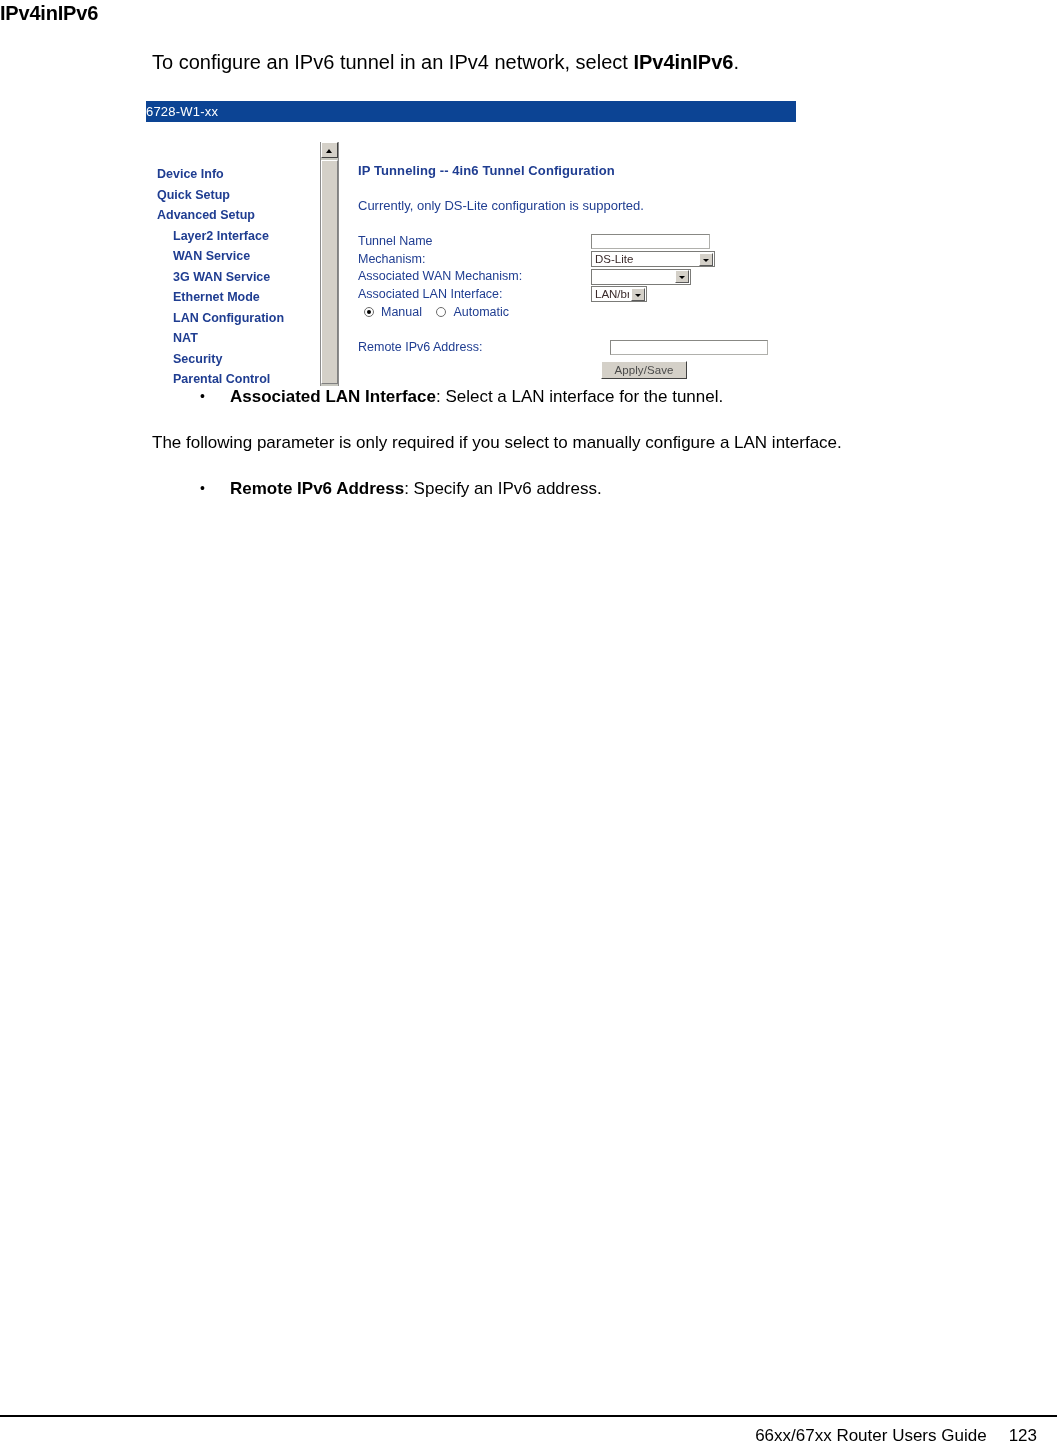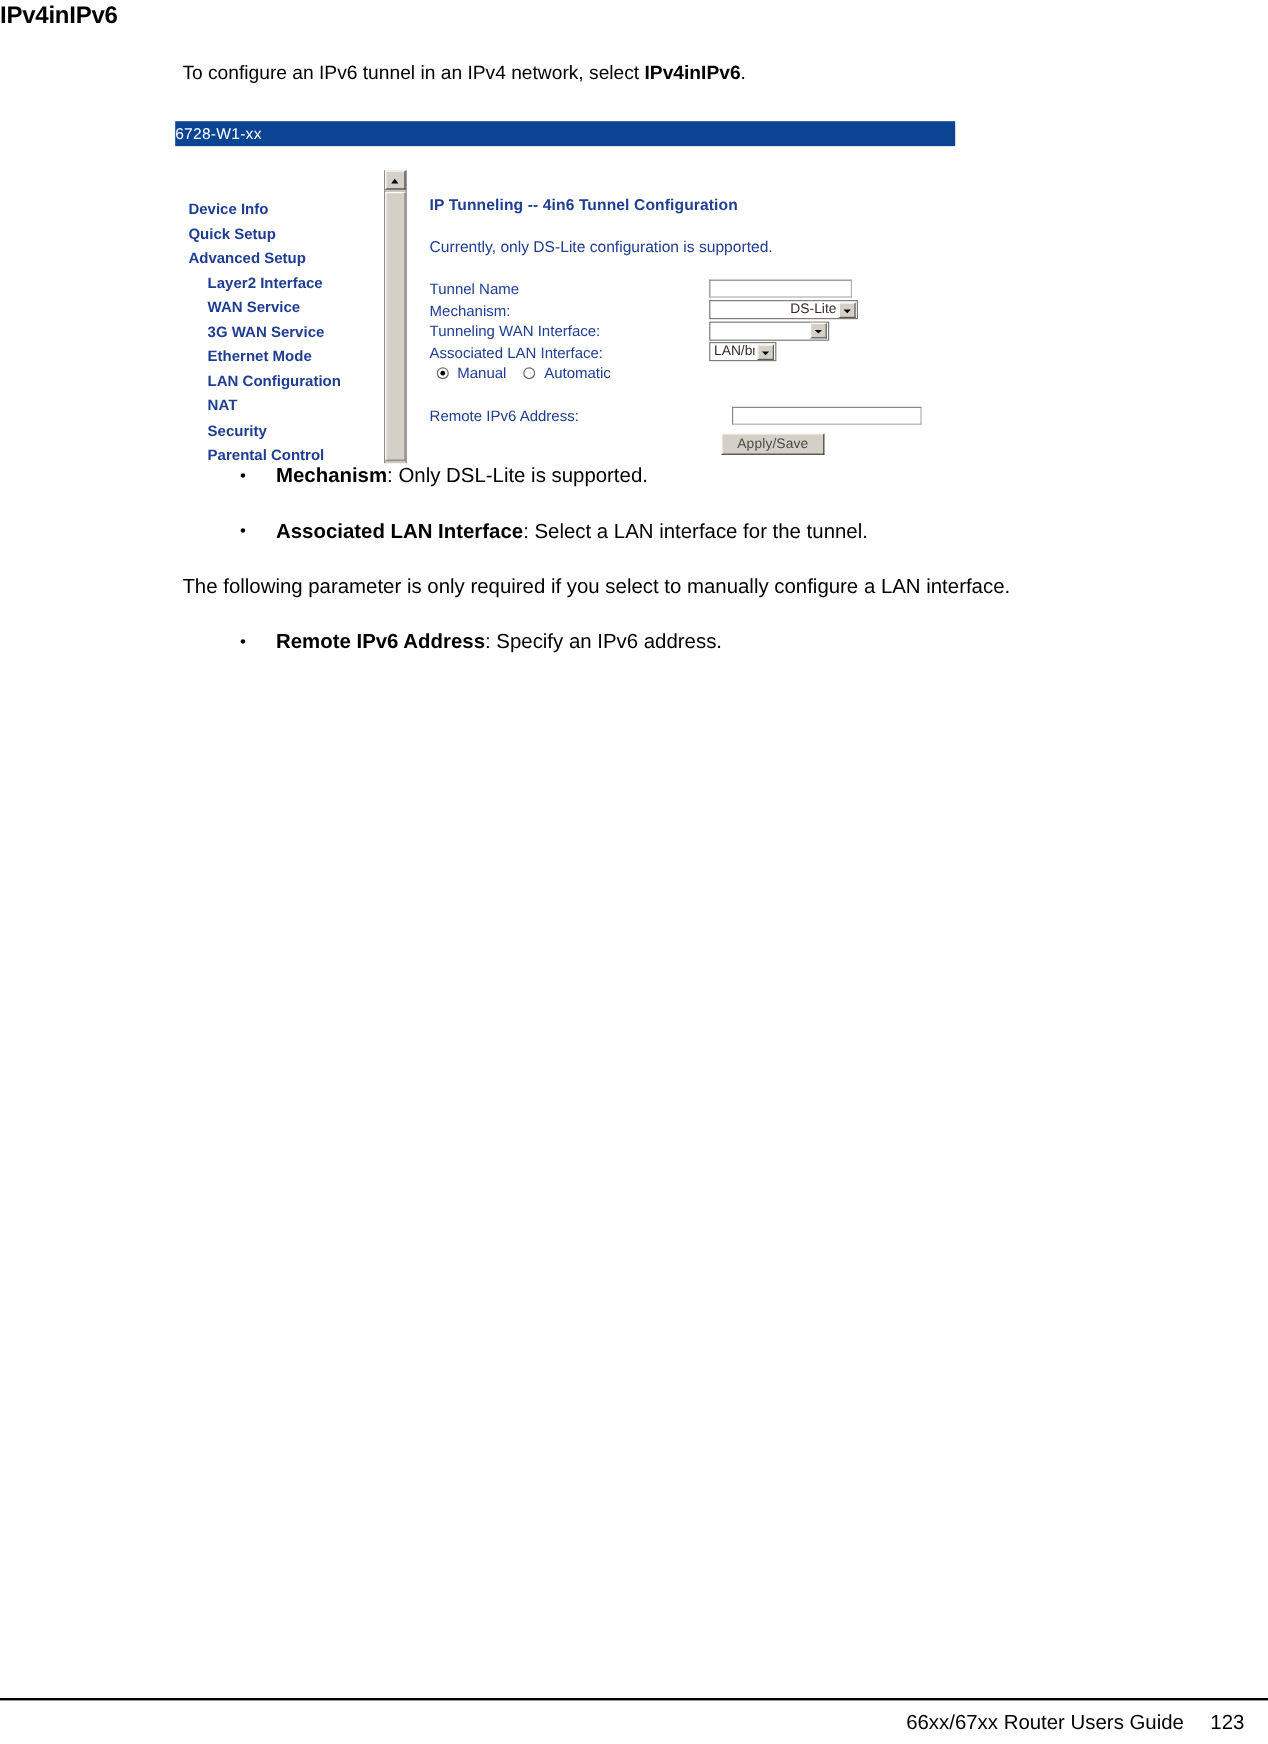--- a/index.html
+++ b/index.html
@@ -25,21 +25,21 @@
     font-weight: bold;
     letter-spacing: -0.2px;
     line-height: 26px;
     color: #000;
   }
 
   .intro-para {
     position: absolute;
     left: 152px;
     top: 50px;
-    font-size: 16px;
+    font-size: 20px;
     line-height: 24px;
     color: #000;
     white-space: nowrap;
   }
   .intro-para b { font-weight: bold; }
 
   
   .screenshot {
     position: absolute;
     left: 146px;
@@ -211,21 +211,20 @@
     vertical-align: middle;
     font-size: 11.5px;
     color: #3a2a2a;
     padding-left: 3px;
   }
   .combo .combo-text {
     flex: 1 1 auto;
     white-space: nowrap;
     overflow: hidden;
     line-height: 14px;
-    text-align: right;
   }
   .combo .combo-arrow {
     flex: 0 0 auto;
     width: 14px;
     height: 13px;
     margin: 0 1px 0 2px;
     background: #d4d0c8;
     border: 1px solid #ffffff;
     border-right-color: #5a5a5a;
     border-bottom-color: #5a5a5a;
@@ -419,21 +418,21 @@
           <span class="form-label">Mechanism:</span>
           <span class="form-ctrl">
             <span class="combo w-mech">
               <span class="combo-text">DS-Lite</span>
               <span class="combo-arrow"></span>
             </span>
           </span>
         </div>
 
         <div class="form-row">
-          <span class="form-label">Tunneling WAN Interface:</span>
+          <span class="form-label">Associated WAN Mechanism:</span>
           <span class="form-ctrl">
             <span class="combo w-wan">
               <span class="combo-text"></span>
               <span class="combo-arrow"></span>
             </span>
           </span>
         </div>
 
         <div class="form-row">
           <span class="form-label">Associated LAN Interface:</span>
@@ -467,23 +466,20 @@
 
       <div class="applysave">Apply/Save</div>
 
     </div>
   </div>
 </div>
 
 <div class="bullets">
 
 
-  <div class="bullet">
-    <b>Mechanism</b><span>: Only DSL-Lite is supported.</span>
-  </div>
 
 
   <div class="bullet">
     <b>Associated LAN Interface</b><span>: Select a LAN interface for the tunnel.</span>
   </div>
 
   <div class="note-para">The following parameter is only required if you select to manually configure a LAN interface.</div>
 
   <div class="bullet">
     <b>Remote IPv6 Address</b><span>: Specify an IPv6 address.</span>

